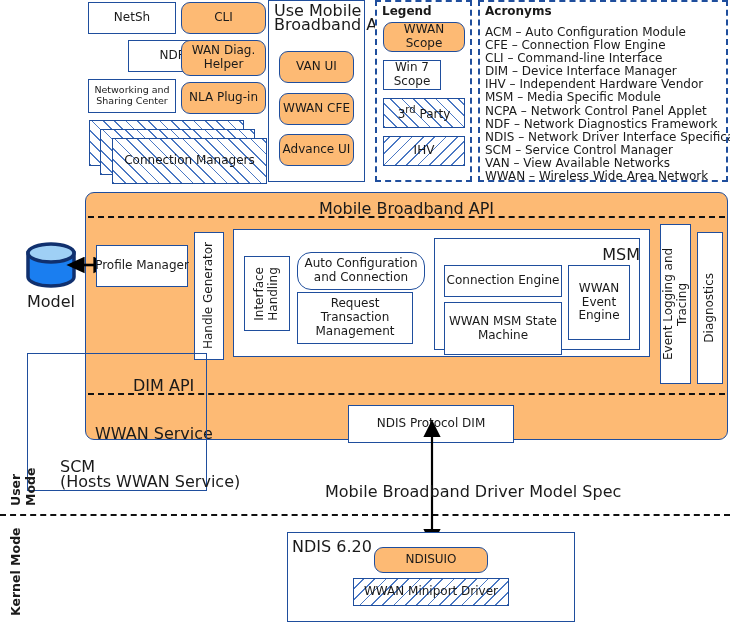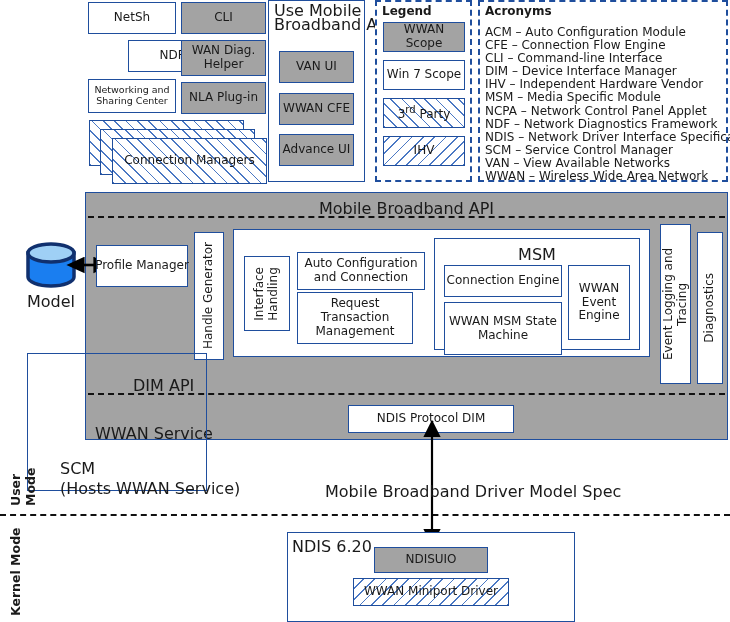--- a/index.html
+++ b/index.html
@@ -3,21 +3,21 @@
 <meta charset="utf-8">
 <style>
   html,body{margin:0;padding:0;background:#ffffff;}
   body{width:730px;height:622px;position:relative;overflow:hidden;
        font-family:"DejaVu Sans","Liberation Sans",sans-serif;color:#1a1a1a;}
   .abs{position:absolute;box-sizing:border-box;}
   
   .bx{position:absolute;box-sizing:border-box;border:1.5px solid #1F4E9D;
       background:#ffffff;display:flex;align-items:center;justify-content:center;
       text-align:center;font-size:12px;line-height:1.15;color:#1a1a1a;}
-  .blue{background:#a3a3a3;}
+  .blue{background:#fdba74;border-radius:9px;}
   .lbl{position:absolute;font-size:16px;color:#1a1a1a;}
   .vert{writing-mode:vertical-rl;transform:rotate(180deg);}
   .dashbox{position:absolute;box-sizing:border-box;border:2px dashed #1F4E9D;background:#fff;}
   .hatchA{background-color:#ffffff;
      background-image:repeating-linear-gradient(45deg,#4a78c4 0 1.2px,transparent 1.2px 8px);}
   .hatchB{background-color:#ffffff;
      background-image:repeating-linear-gradient(-45deg,#4a78c4 0 1.2px,transparent 1.2px 8px);}
   .hdr{font-weight:bold;font-size:12px;}
   .mode-label{font-weight:bold;font-size:12.5px;}
   .acr{font-size:12px;line-height:13.1px;white-space:pre;}
@@ -43,21 +43,21 @@
 <div class="bx" style="left:268px;top:0px;width:97px;height:182px;display:block;"></div>
 <div class="lbl" style="left:274px;top:4px;width:92px;white-space:pre;line-height:14px;">Use Mobile
 Broadband API</div>
 <div class="bx blue" style="left:279px;top:51px;width:75px;height:32px;">VAN UI</div>
 <div class="bx blue" style="left:279px;top:93px;width:75px;height:32px;">WWAN CFE</div>
 <div class="bx blue" style="left:279px;top:134px;width:75px;height:32px;">Advance UI</div>
 
 <div class="dashbox" style="left:375px;top:0px;width:97px;height:182px;"></div>
 <div class="lbl hdr" style="left:382px;top:4px;">Legend</div>
 <div class="bx blue" style="left:383px;top:22px;width:82px;height:30px;">WWAN Scope</div>
-<div class="bx" style="left:383px;top:60px;width:82px;height:30px;">Win 7 Scope</div>
+<div class="bx" style="left:383px;top:60px;width:58px;height:30px;">Win 7 Scope</div>
 <div class="bx hatchA" style="left:383px;top:98px;width:82px;height:30px;">
   <span>3<sup>rd</sup>&nbsp;Party</span>
 </div>
 <div class="bx hatchB" style="left:383px;top:136px;width:82px;height:30px;">IHV</div>
 
 <div class="dashbox" style="left:478px;top:0px;width:250px;height:182px;"></div>
 <div class="lbl hdr" style="left:485px;top:4px;">Acronyms</div>
 <div class="lbl acr" style="left:485px;top:26px;width:240px;" id="acronyms-list">ACM – Auto Configuration Module
 CFE – Connection Flow Engine
 CLI – Command-line Interface
@@ -104,50 +104,50 @@
   <span class="vert">Handle Generator</span>
 </div>
 
 <div class="bx" style="left:233px;top:229px;width:417px;height:128px;display:block;"></div>
 
 <div class="bx" style="left:244px;top:256px;width:46px;height:75px;">
   <span class="vert" style="white-space:pre;text-align:center;">Interface
 Handling</span>
 </div>
 
-<div class="bx" style="left:297px;top:252px;width:128px;height:38px;white-space:pre;">Auto Configuration
+<div class="bx" style="left:297px;top:252px;width:128px;height:38px;white-space:pre;border-radius:14px;">Auto Configuration
 and Connection</div>
 
 <div class="bx" style="left:297px;top:292px;width:116px;height:52px;white-space:pre;">Request
 Transaction
 Management</div>
 
 <div class="bx" style="left:434px;top:238px;width:206px;height:112px;display:block;"></div>
-<div class="lbl" style="left:434px;top:245px;width:206px;text-align:center;">MSM</div>
+<div class="lbl" style="left:434px;top:245px;width:206px;text-align:right;">MSM</div>
 <div class="bx" style="left:444px;top:265px;width:118px;height:32px;">Connection Engine</div>
 <div class="bx" style="left:444px;top:302px;width:118px;height:53px;white-space:pre;">WWAN MSM State
 Machine</div>
 <div class="bx" style="left:568px;top:265px;width:62px;height:75px;white-space:pre;">WWAN
 Event
 Engine</div>
 
 <div class="bx" style="left:660px;top:224px;width:31px;height:160px;">
   <span class="vert">Event Logging and Tracing</span>
 </div>
 
 <div class="bx" style="left:697px;top:232px;width:26px;height:152px;">
   <span class="vert">Diagnostics</span>
 </div>
 
-<div class="bx" style="left:348px;top:405px;width:166px;height:28px;">NDIS Protocol DIM</div>
+<div class="bx" style="left:348px;top:405px;width:166px;height:38px;">NDIS Protocol DIM</div>
 
 <div class="bx" style="left:27px;top:353px;width:180px;height:138px;background:transparent;
             display:block;"></div>
 <div class="abs" style="left:29px;top:353px;width:176px;height:90px;background:transparent;"></div>
-<div class="lbl" style="left:60px;top:459px;white-space:pre;line-height:20px;">SCM
+<div class="lbl" style="left:60px;top:459px;white-space:pre;line-height:15px;">SCM
 (Hosts WWAN Service)</div>
 
 <div class="abs" style="left:0px;top:514px;width:730px;height:0;border-top:2px dashed #111;"></div>
 <div class="lbl mode-label vert" style="left:8px;top:434px;height:72px;">User Mode</div>
 <div class="lbl mode-label vert" style="left:8px;top:524px;height:92px;">Kernel Mode</div>
 
 <svg style="left:424px;top:428px;" width="20" height="112">
   <defs>
     <marker id="ahU" markerWidth="8" markerHeight="8" refX="6.5" refY="4" orient="auto">
       <path d="M8,0 L8,8 L0,4 Z" fill="#000"></path>

